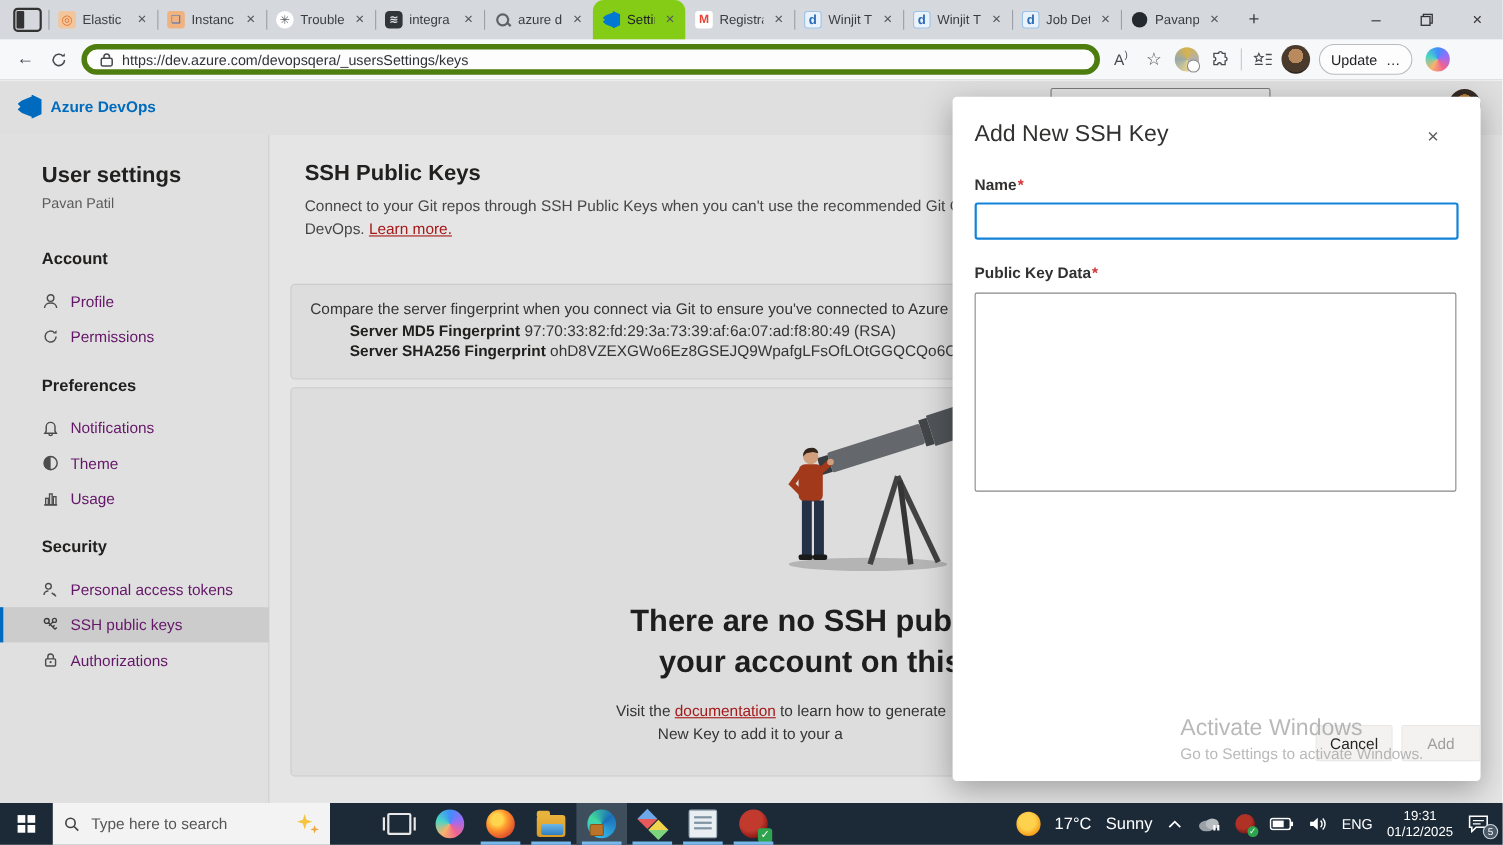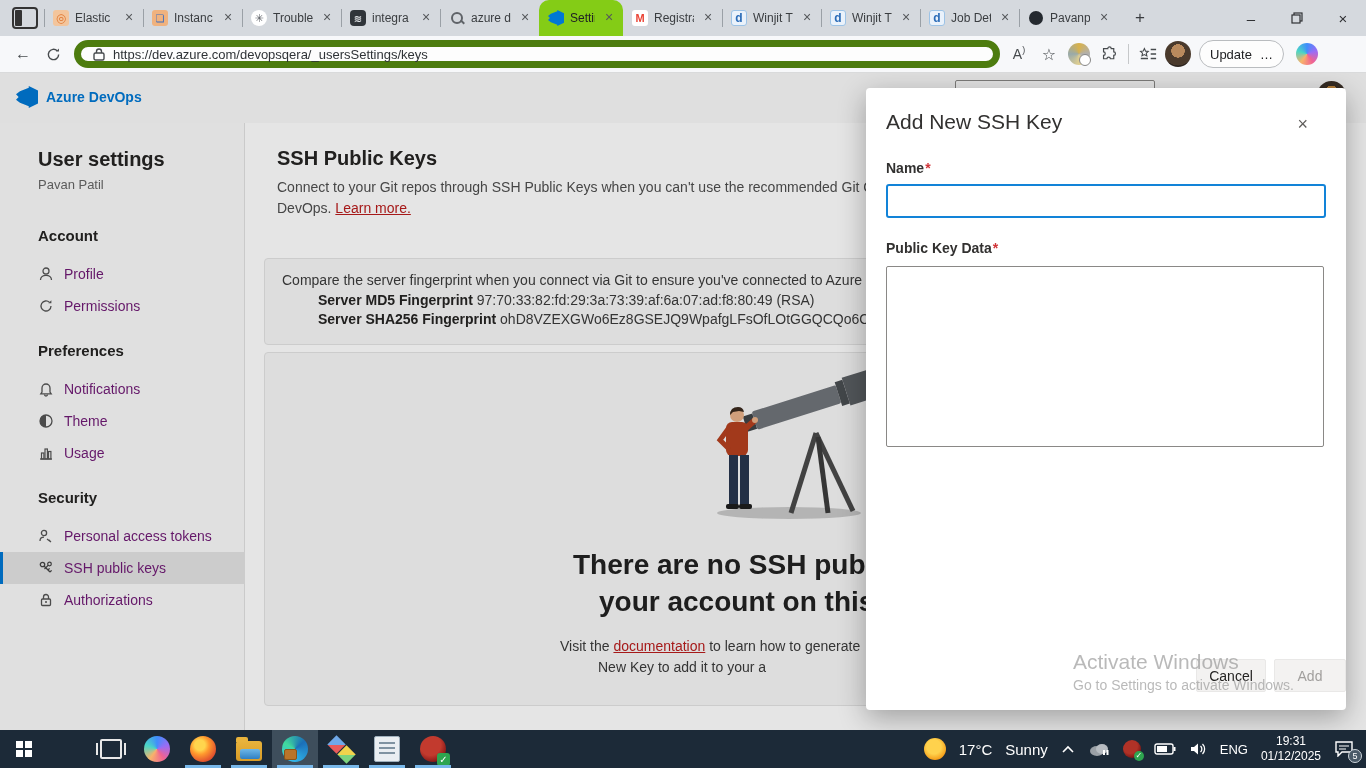--- a/index.html
+++ b/index.html
@@ -44,21 +44,21 @@
   .fav-docs{ background:#eaf2fb; border:1px solid #9dc3e6; } .fav-docs::after{ content:"d"; color:#2b6cb8; font-size:12px;}
   .fav-github{ background:transparent; }
   .fav-github::after{ content:""; width:14px; height:14px; background:#24292f; border-radius:50%; margin:1px;}
 
   
   .toolbar { position:absolute; left:0; top:36px; width:1366px; height:37px; background:#f7f8fa;
              border-bottom:1px solid #d9dadb; display:flex; align-items:center; }
   .tb-ico { width:30px; height:30px; display:flex; align-items:center; justify-content:center;
             color:#474b4e; font-size:16px; flex:0 0 auto; }
   .urlbar { height:28px; flex:0 0 auto; width:926px; margin-left:6px; background:#fdfdfd;
-            border:7px solid #4d7c0f; border-radius:14px; display:flex; align-items:center;
+            border:5px solid #4d7c0f; border-radius:14px; display:flex; align-items:center;
             padding:0 12px; gap:8px; }
   .url-text { font-size:13px; color:#2f3337; }
   .pill-update { height:28px; border:1px solid #b9bcbf; border-radius:14px; display:flex;
                  align-items:center; gap:8px; padding:0 10px; font-size:13px; color:#202124;
                  margin:0 8px 0 6px; background:#fdfdfd; }
   .avatar-sm { width:26px; height:26px; border-radius:50%; flex:0 0 auto;
                background:radial-gradient(circle at 50% 38%, #b98a5d 0 32%, #4a3a2c 33% 70%, #2e2620 71%); }
   .copilot { width:22px; height:22px; border-radius:50%; flex:0 0 auto;
              background:conic-gradient(#3f8efc,#9b6cf5,#f06292,#f8b26a,#4ad6c5,#3f8efc); }
   .ext-badge { width:22px; height:22px; border-radius:50%; position:relative; flex:0 0 auto;
@@ -482,20 +482,28 @@
 
 <div class="taskbar">
   <div class="tk-start">
     <span class="winflag">
         <span></span>
         <span></span>
         <span></span>
         <span></span>
       </span>
   </div>
+  <div class="tk-search">
+    <svg width="15" height="15" viewBox="0 0 16 16">
+      <circle cx="6.5" cy="6.5" r="4.5" fill="none" stroke="#444" stroke-width="1.6"></circle>
+      <path d="M10 10l4 4" stroke="#444" stroke-width="1.6"></path>
+      </svg>
+    <span class="tk-search-text">Type here to search</span>
+    <span class="spark"></span>
+  </div>
   <div class="tk-cell" style="margin-left:40px">
     <span class="taskview"></span>
   </div>
   <div class="tk-cell">
       <span class="app app-copilot"></span>
     </div>
   <div class="tk-cell dot">
       <span class="app app-firefox"></span>
     </div>
   <div class="tk-cell dot">

